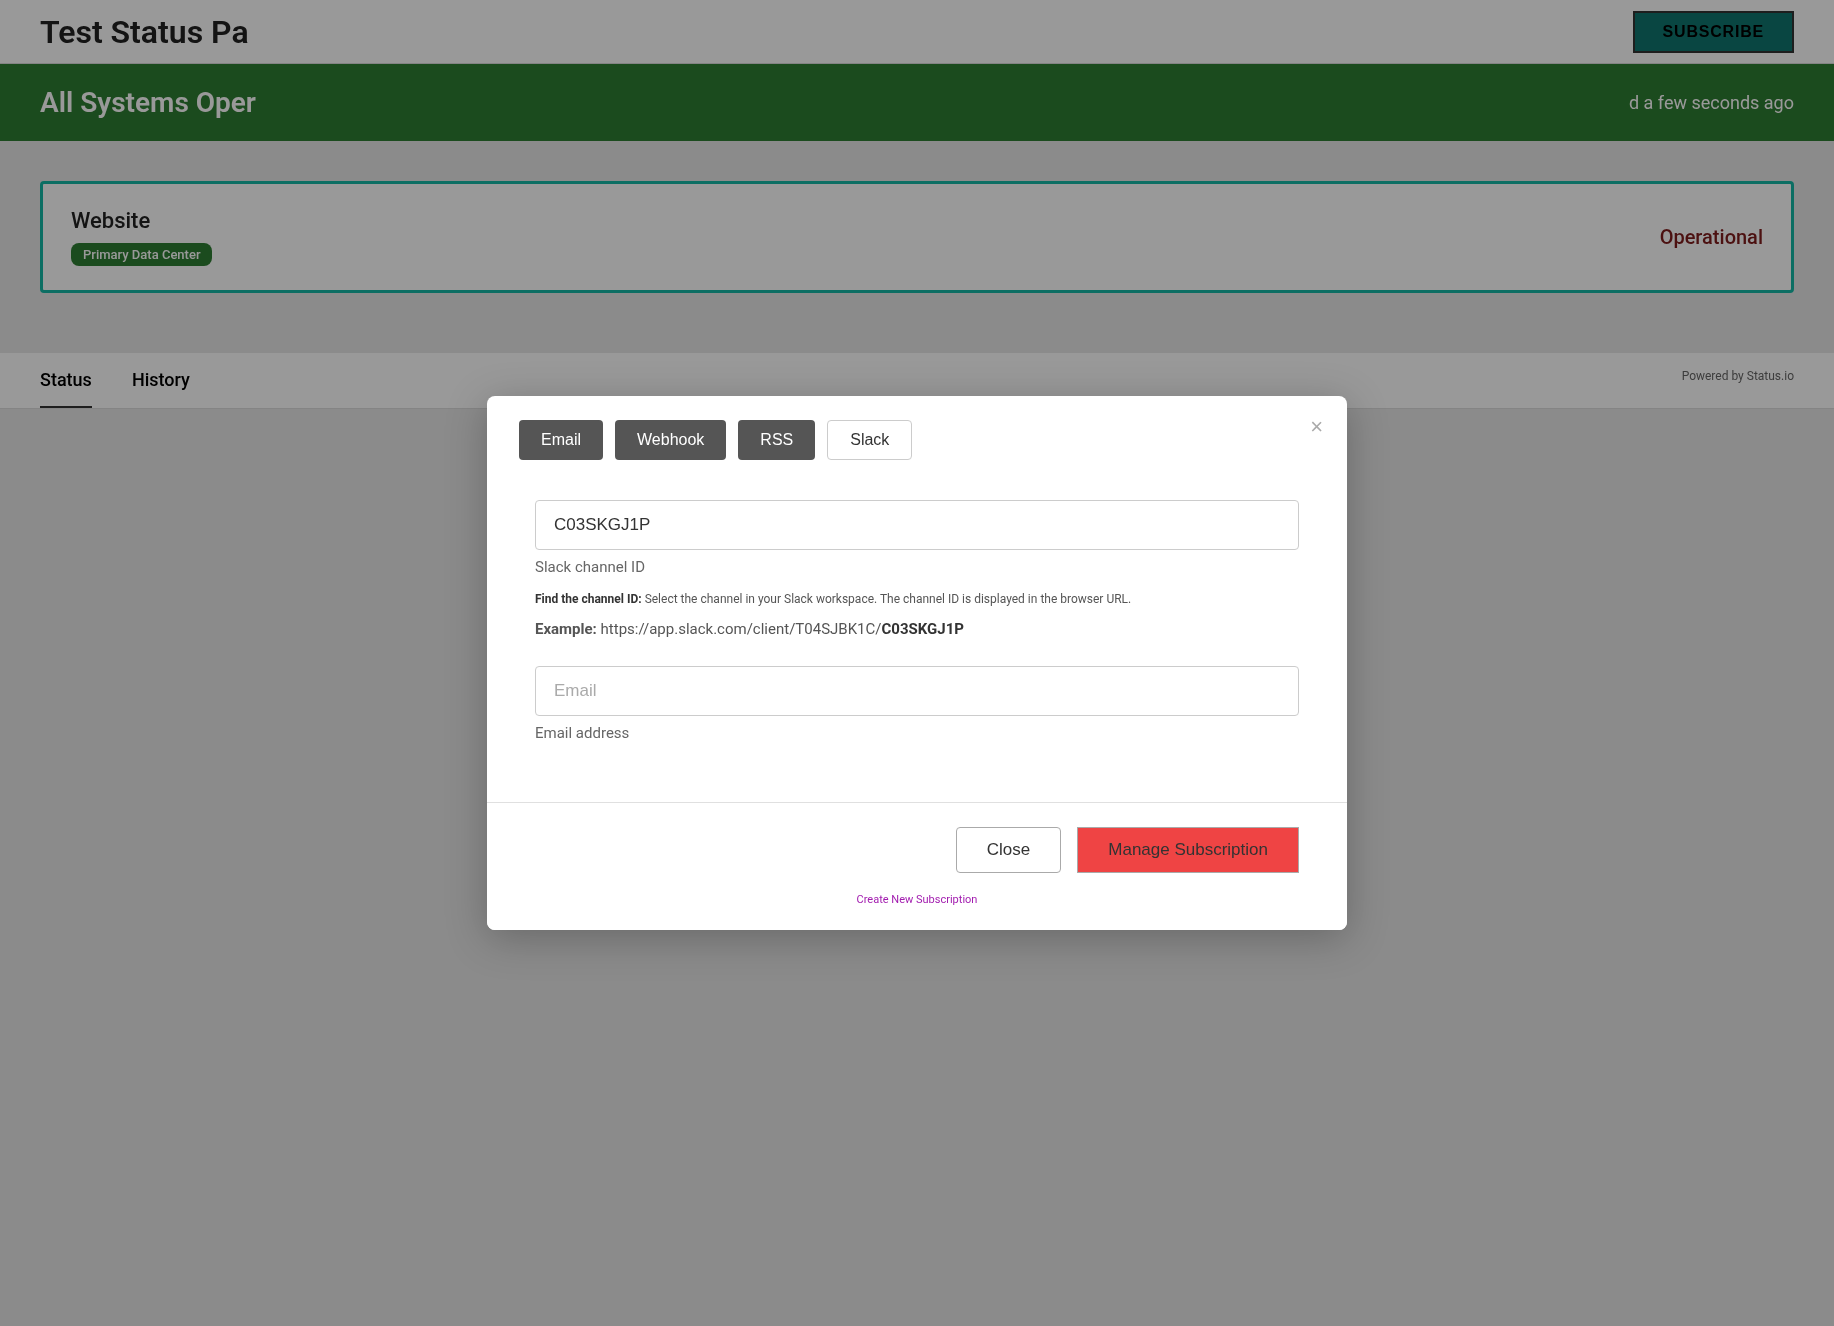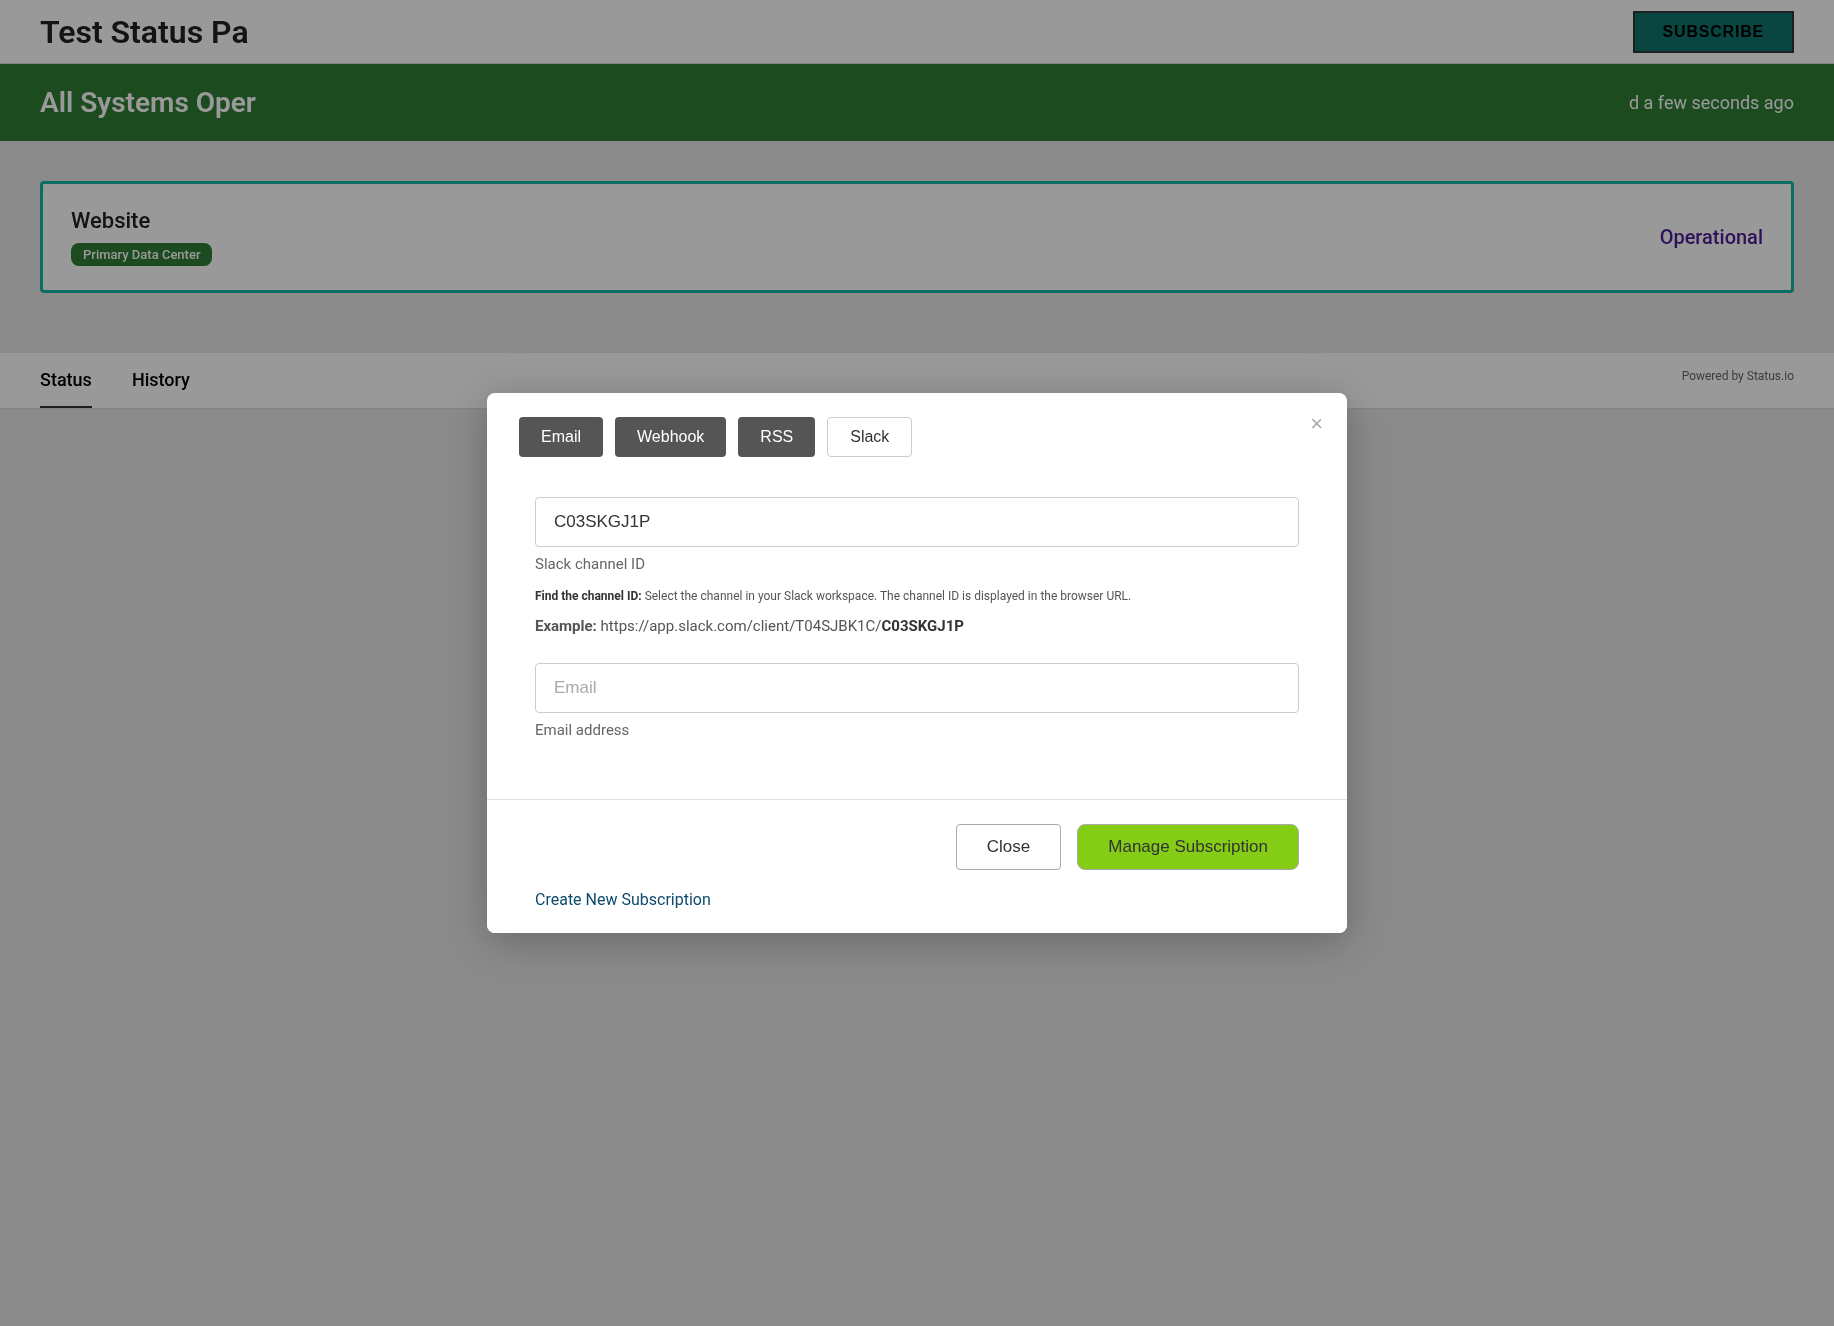--- a/index.html
+++ b/index.html
@@ -88,21 +88,21 @@
       background: #2e7d32;
       color: #fff;
       padding: 4px 12px;
       border-radius: 8px;
       font-size: 13px;
       font-weight: 500;
       display: inline-block;
     }
 
     .status-operational {
-      color: #4c1d95;
+      color: #7f1d1d;
       font-size: 20px;
       font-weight: 500;
     }
 
     .nav-tabs {
       display: flex;
       gap: 40px;
       padding: 0 40px;
       border-bottom: 1px solid #ddd;
       background: #fff;
@@ -275,30 +275,31 @@
       background: #fff;
       font-size: 17px;
       border-radius: 4px;
       cursor: pointer;
       color: #333;
     }
 
     .btn-manage {
       padding: 12px 30px;
       border: 1px solid #aaa;
-      background: #84cc16;
+      background: #ef4444;
       font-size: 17px;
-      border-radius: 8px;
+      border-radius: 0;
       cursor: pointer;
       color: #333;
     }
 
     .create-new-link {
-      font-size: 16px;
-      color: #0c4a6e;
+      text-align: center;
+      font-size: 11px;
+      color: #a21caf;
       cursor: pointer;
     }
   </style>
 </head>
 <body>
 
 <div class="page-bg">
   <div class="page-header">
     <span class="page-title">Test Status Pa</span>
     <button class="subscribe-btn">SUBSCRIBE</button>

